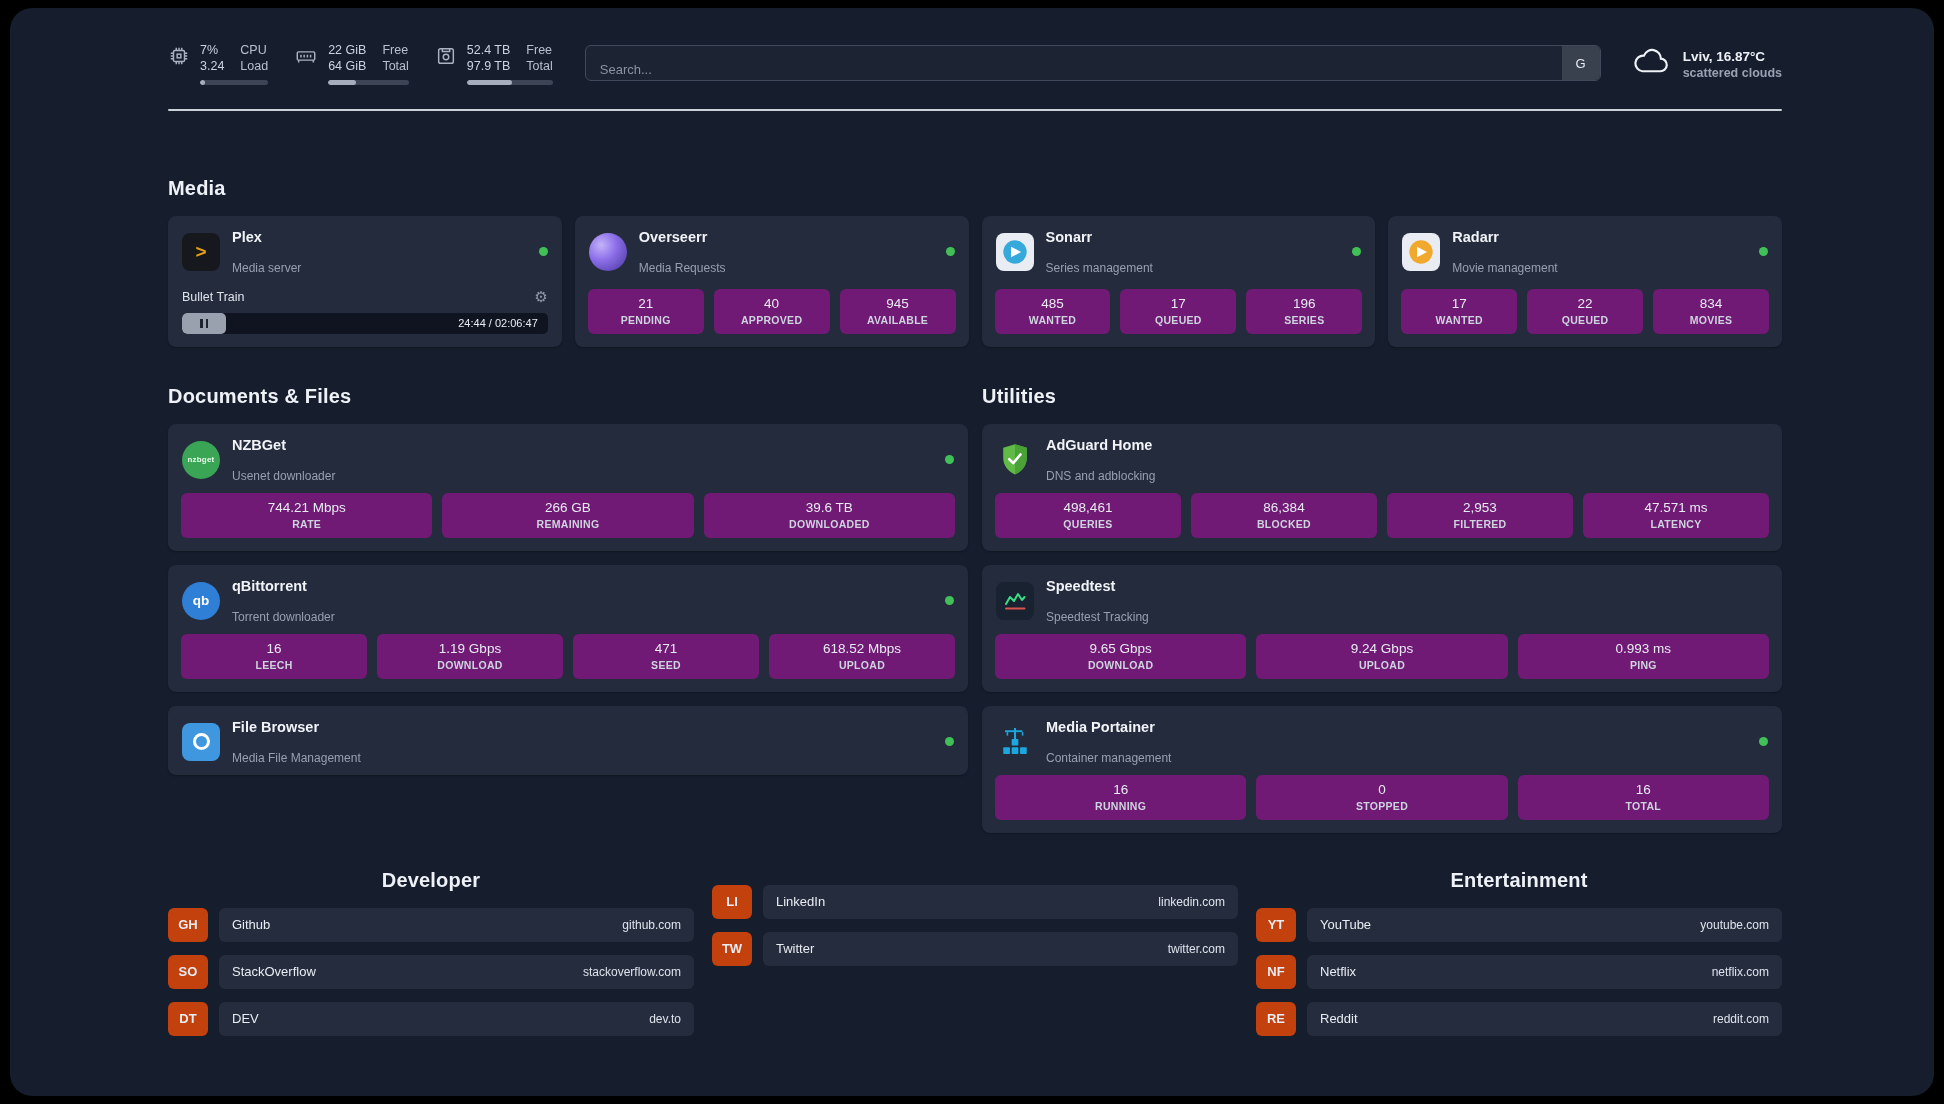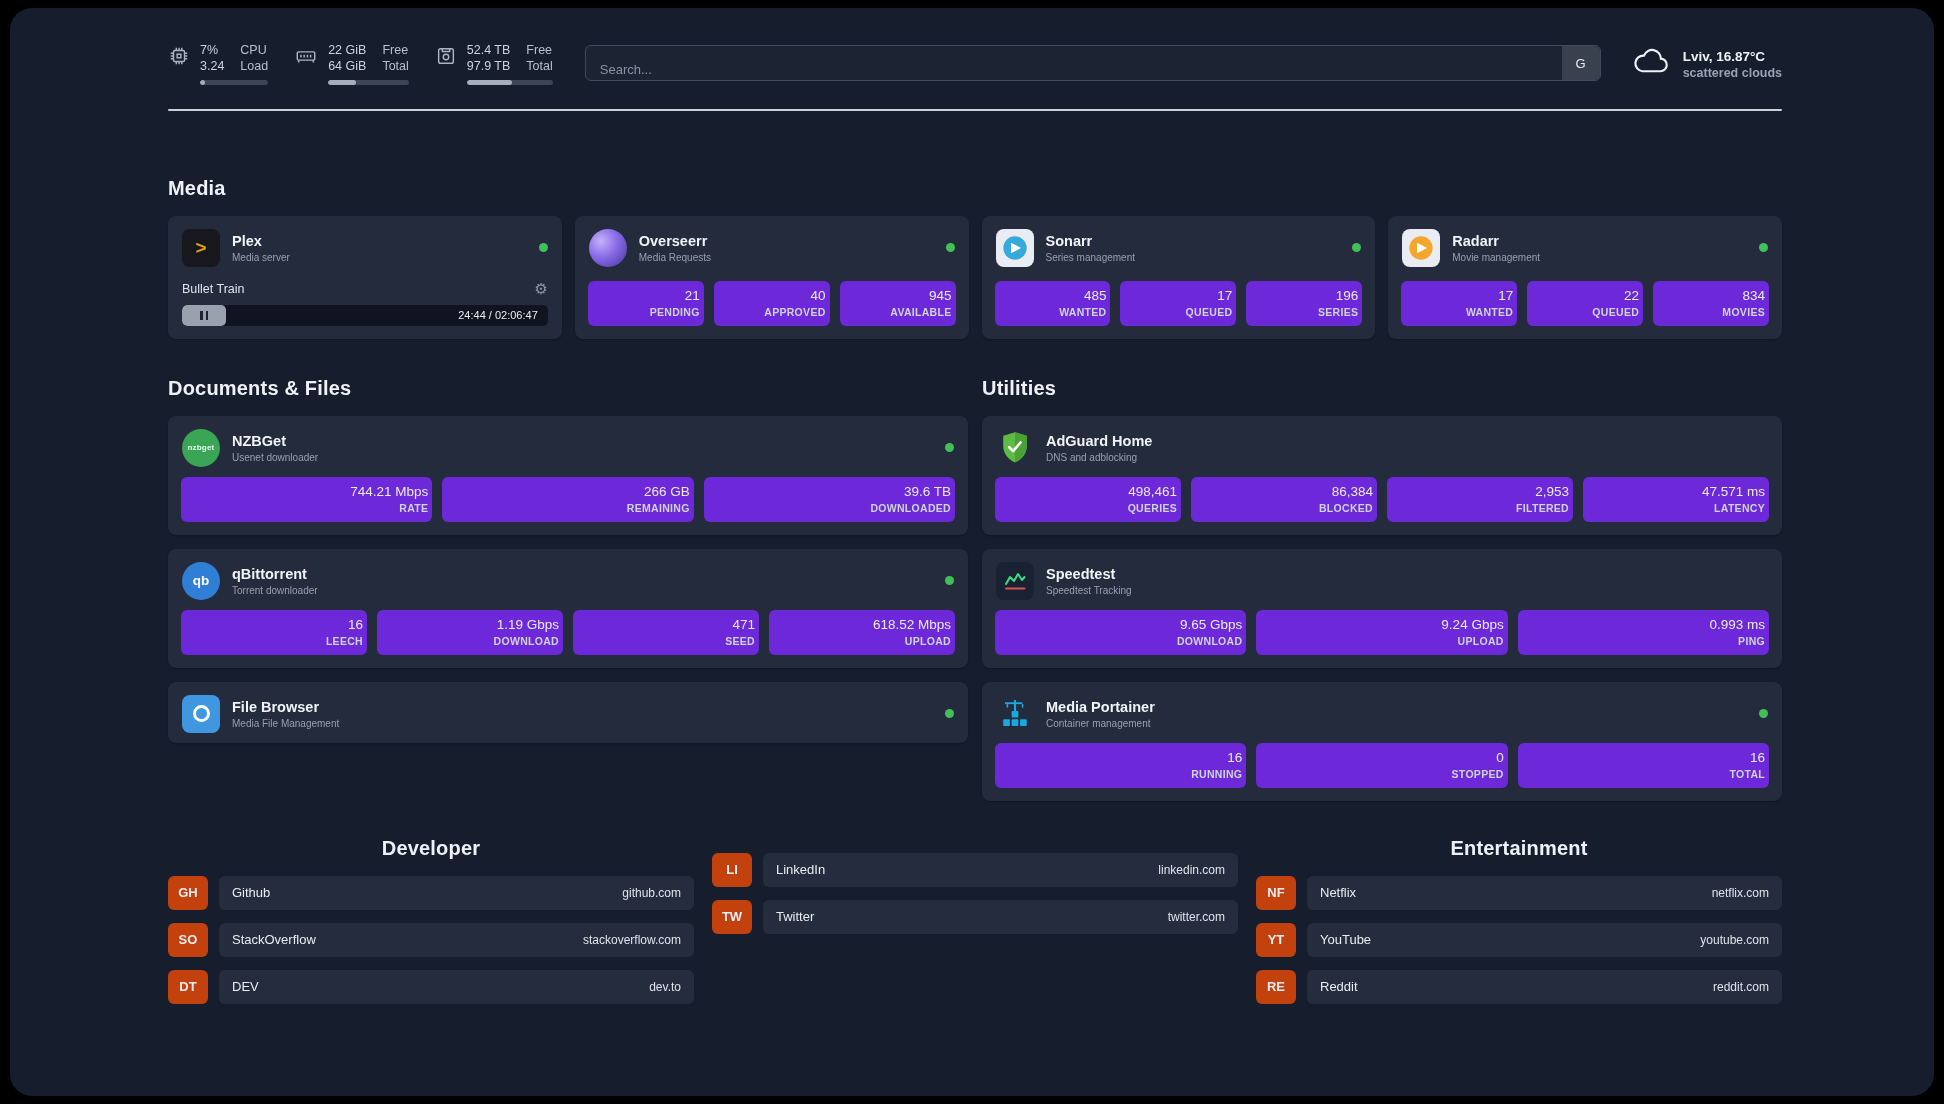--- a/index.html
+++ b/index.html
@@ -44,24 +44,24 @@
   h2.sec-title { font-size: 20px; font-weight: 700; color: #eef1f6; letter-spacing: .2px; }
   .media-sec { margin-top: 66px; }
   .media-row { display: grid; grid-template-columns: repeat(4, 1fr); gap: 13px; margin-top: 16px; }
 
   .card {
     background: #232b3c; border-radius: 8px; display: flex; flex-direction: column;
     box-shadow: 0 1px 2px rgba(0,0,0,.3);
   }
   .chead { display: flex; align-items: center; gap: 12px; padding: 13px 14px 10px; }
   .cname { font-size: 14.5px; font-weight: 700; color: #f1f3f7; }
-  .csub { font-size: 10px; color: #97a0b0; margin-top: 3px; }
+  .csub { font-size: 12px; color: #97a0b0; margin-top: 16px; }
   .dot { margin-left: auto; width: 9px; height: 9px; border-radius: 50%; background: #40c057; flex: none; }
   .stats { display: flex; gap: 10px; padding: 0 13px 13px; margin-top: auto; }
-  .stat { flex: 1; background: #6d28d9; border-radius: 6px; text-align: right; padding: 7px 4px 8px; }
+  .stat { flex: 1; background: #701a75; border-radius: 6px; text-align: center; padding: 7px 4px 8px; }
   .statv { font-size: 13.5px; color: #e8ebf1; }
   .statl { font-size: 10.5px; font-weight: 700; color: #ced4de; margin-top: 3px; letter-spacing: .3px; }
 
   
   .tile { width: 38px; height: 38px; border-radius: 8px; flex: none; display: flex; align-items: center; justify-content: center; }
   .tile-round { border-radius: 50%; }
   .icon-plex { background: #17181d; color: #e5a00d; font-weight: 800; font-size: 19px; }
   .icon-overseerr { border-radius: 50%; background: radial-gradient(circle at 32% 32%, #c3b3f8 0%, #8c6ee8 42%, #45339c 100%); }
   .icon-white { background: #e9edf3; }
   .icon-nzbget { background: #3aa655; color: #eafbee; font-weight: 700; font-size: 8px; letter-spacing: .2px; }
@@ -541,34 +541,34 @@
             <span class="bm-url">twitter.com</span>
           </span>
         </div>
       </div>
     </div>
 
     <div>
       <h2 class="sec-title">Entertainment</h2>
       <div class="bm-list">
         <div class="bm-row">
+          <span class="bm-abbr">YT</span>
+          <span class="bm-pill">
+            <span class="bm-name">YouTube</span>
+            <span class="bm-url">youtube.com</span>
+          </span>
+        </div>
+        <div class="bm-row">
           <span class="bm-abbr">NF</span>
           <span class="bm-pill">
             <span class="bm-name">Netflix</span>
             <span class="bm-url">netflix.com</span>
           </span>
         </div>
         <div class="bm-row">
-          <span class="bm-abbr">YT</span>
-          <span class="bm-pill">
-            <span class="bm-name">YouTube</span>
-            <span class="bm-url">youtube.com</span>
-          </span>
-        </div>
-        <div class="bm-row">
           <span class="bm-abbr">RE</span>
           <span class="bm-pill">
             <span class="bm-name">Reddit</span>
             <span class="bm-url">reddit.com</span>
           </span>
         </div>
       </div>
     </div>
 
   </div>

